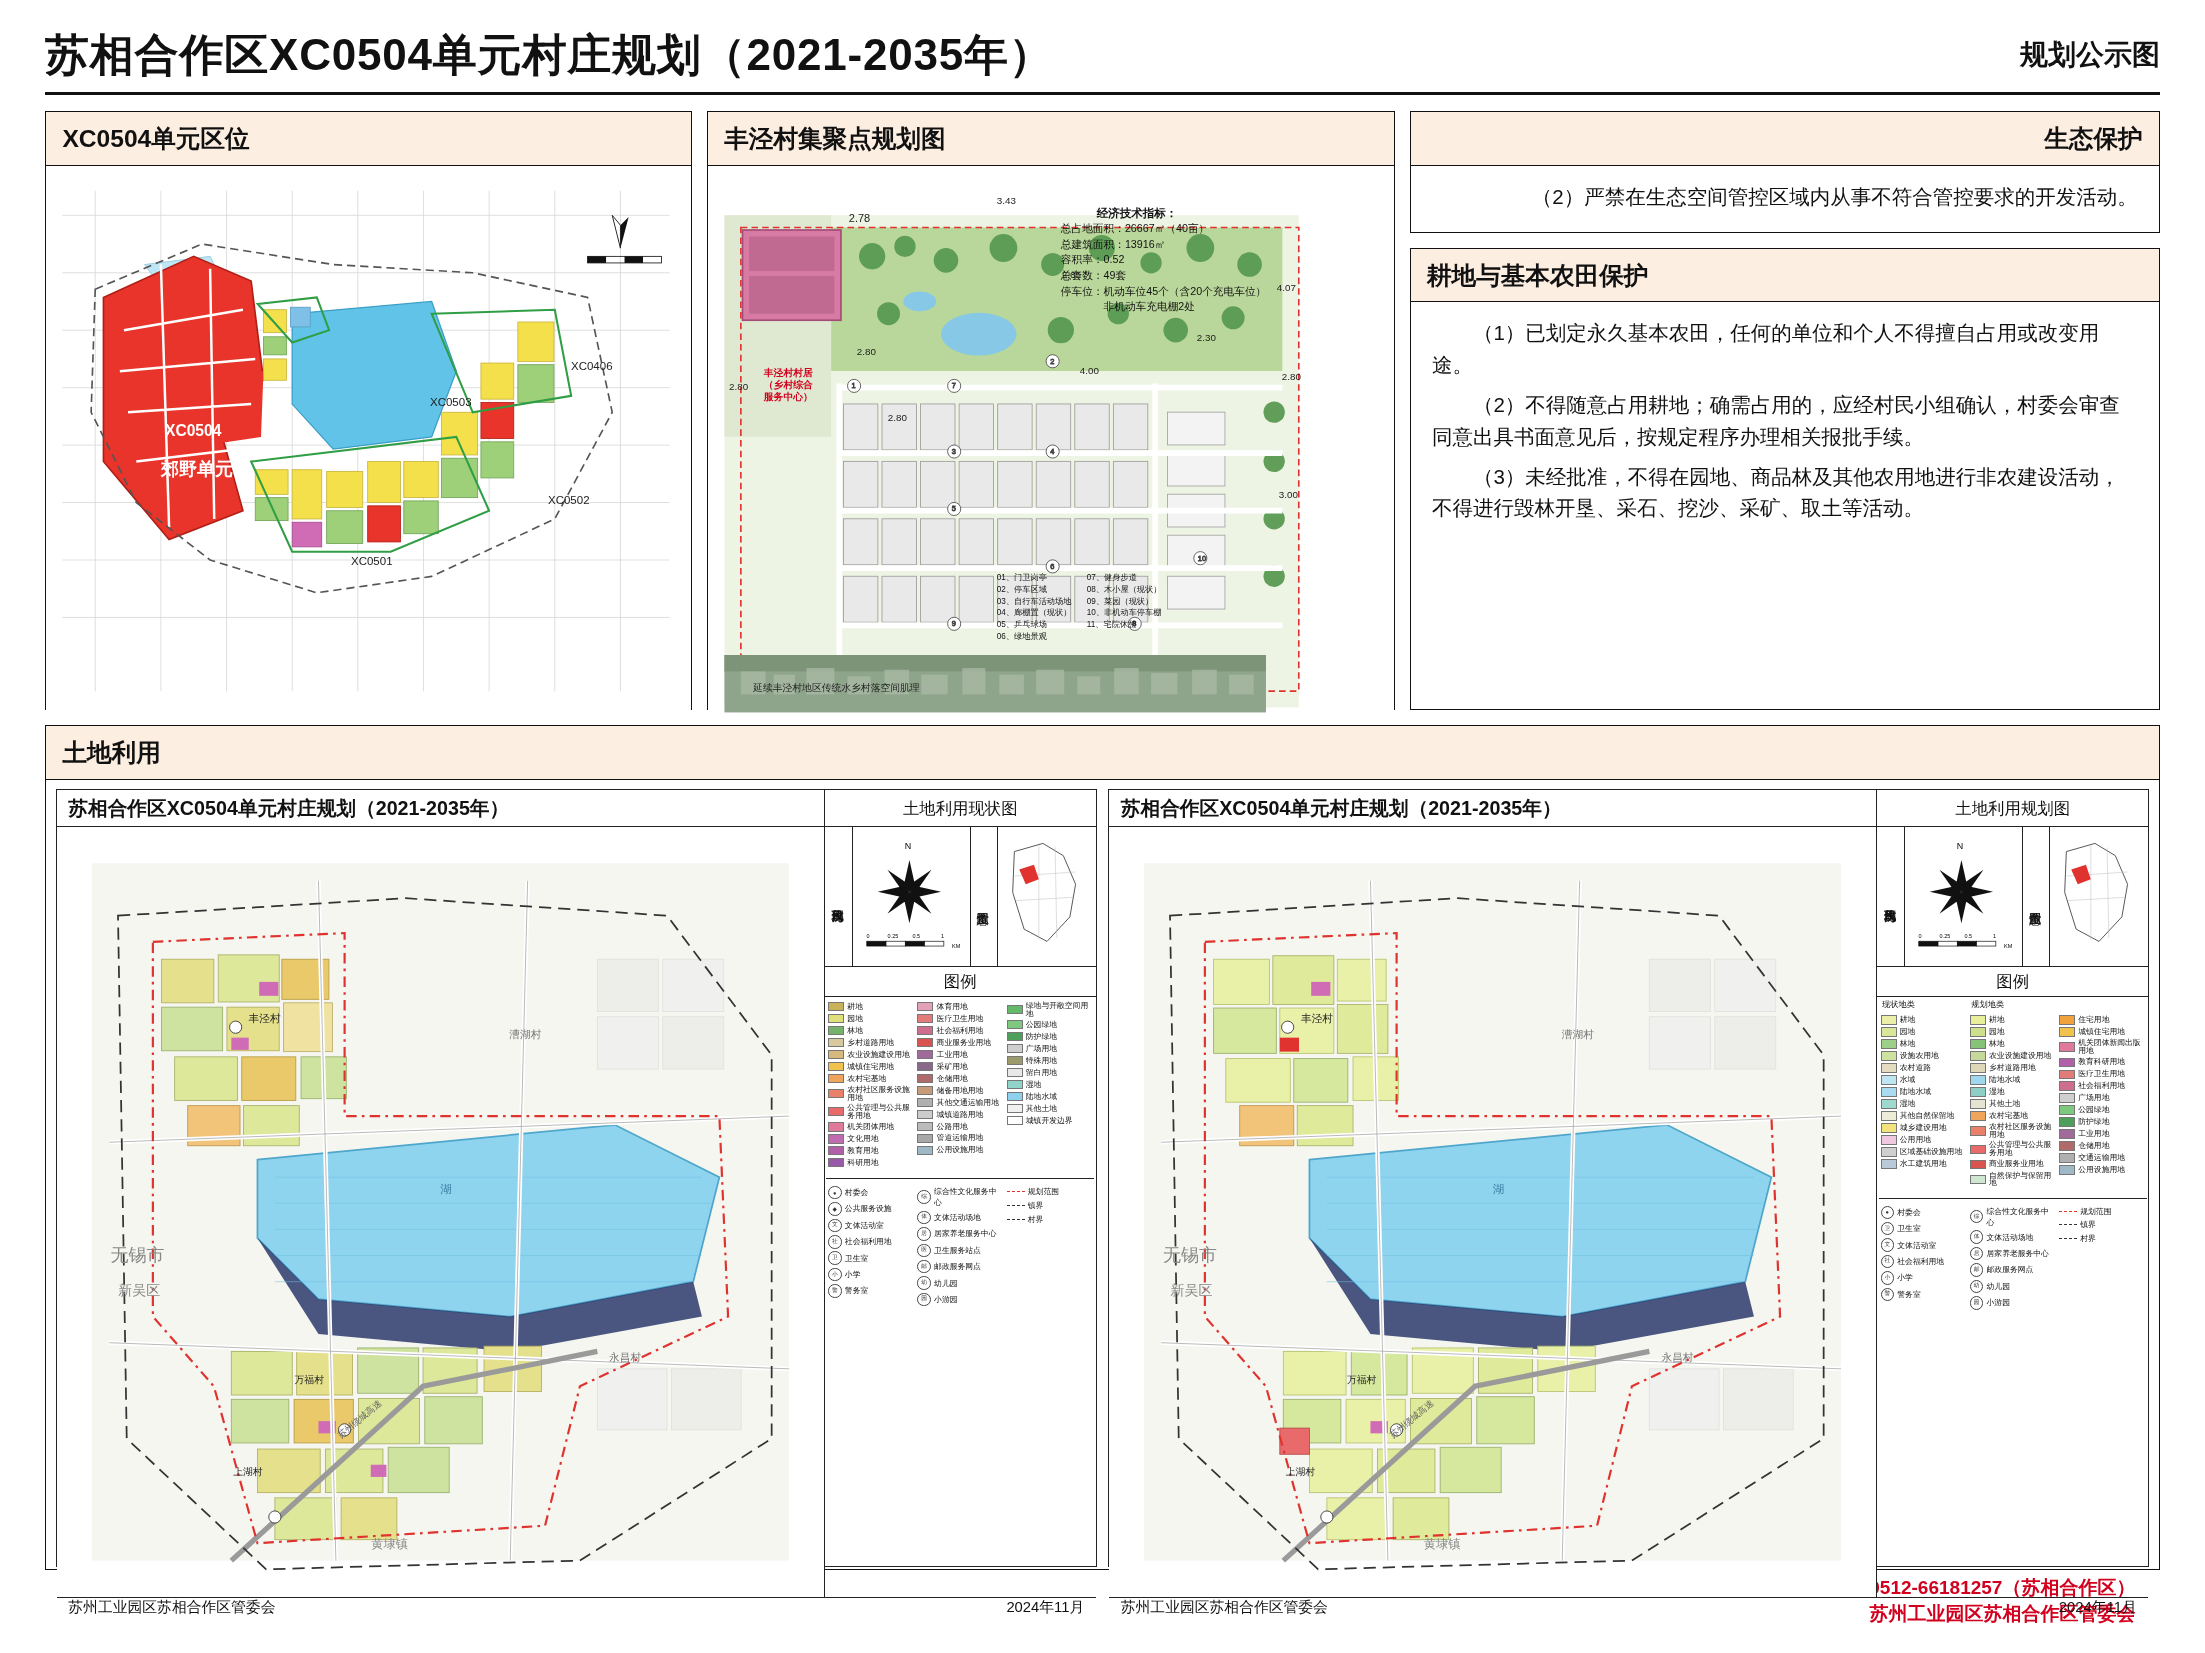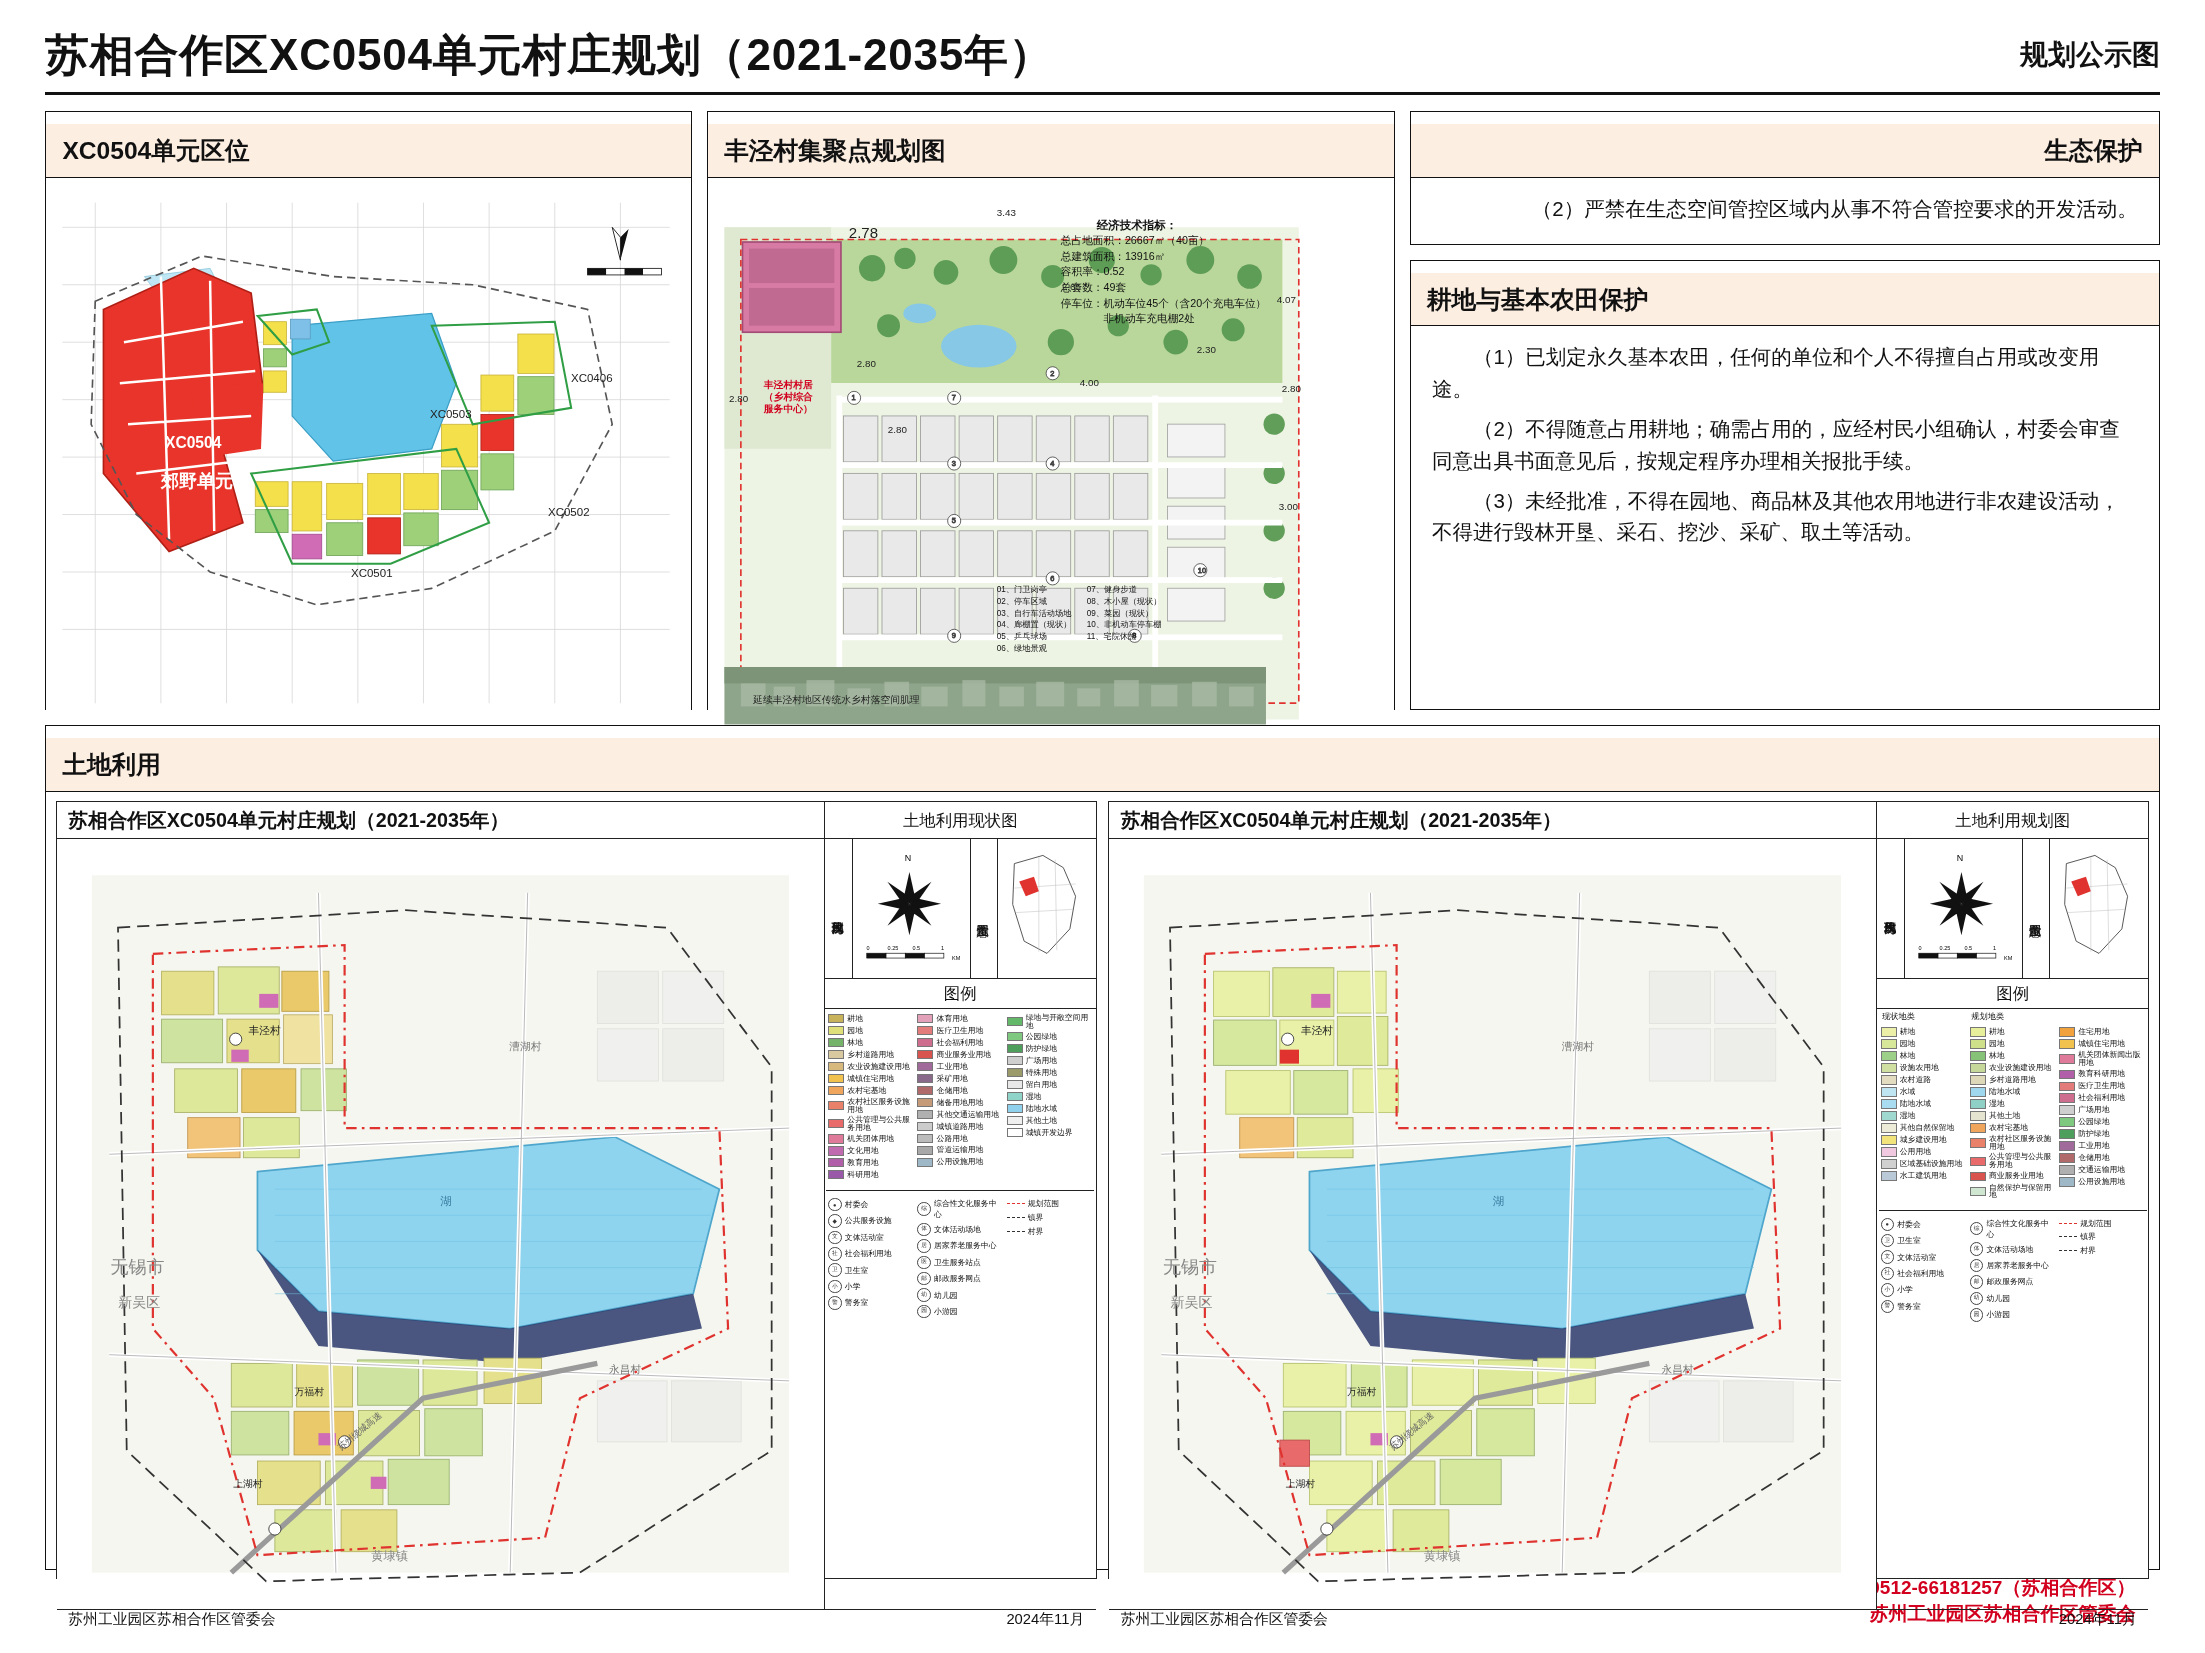--- a/index.html
+++ b/index.html
@@ -53,21 +53,20 @@
     background: #fff;
     position: relative;
   }
   .panel-title {
     background: #fdeee2;
     border-bottom: 1.6px solid #111;
     font-size: 24.6px;
     font-weight: bold;
     padding: 9.8px 16.4px;
     box-sizing: border-box;
-    margin-top: 12px;
   }
   .panel-a { width: 648px; }
   .panel-b { width: 689px; }
   .panel-c { width: 904px; border: none; display:flex; flex-direction:column; gap:14.8px;}
   .sub-panel { border: 1.6px solid #111; box-sizing: border-box; background:#fff;}
   .sub-panel .body {
     padding: 14.8px 21.3px 11.5px 21.3px;
     font-size: 20.5px;
     line-height: 1.55;
   }
@@ -506,21 +505,21 @@
           <span>总占地面积：26667㎡（40亩）</span><br>
           <span>总建筑面积：13916㎡</span><br>
           <span>容积率：0.52</span><br>
           <span>总套数：49套</span><br>
           <span>停车位：机动车位45个（含20个充电车位）</span><br>
           <span>　　　　非机动车充电棚2处</span>
         </div>
 
         
         <div class="lbl" style="left:289px; top:29.5px; font-size:9.8px;">3.43</div>
-        <div class="lbl" style="left:141px; top:46px; font-size:15px;">2.78</div>
+        <div class="lbl" style="left:141px; top:46px; font-size:11px;">2.78</div>
         <div class="lbl" style="left:354px; top:103px; font-size:9.8px;">2.65</div>
         <div class="lbl" style="left:569px; top:116px; font-size:9.8px;">4.07</div>
         <div class="lbl" style="left:489px; top:166px; font-size:9.8px;text-align:right;">2.30</div>
         <div class="lbl" style="left:574px; top:205px; font-size:9.8px;">2.80</div>
         <div class="lbl" style="left:21.3px; top:215px; font-size:9.8px;">2.80</div>
         <div class="lbl" style="left:149px; top:180px; font-size:9.8px;">2.80</div>
         <div class="lbl" style="left:372px; top:199px; font-size:9.8px;">4.00</div>
         <div class="lbl" style="left:180px; top:246px; font-size:9.8px;">2.80</div>
         <div class="lbl" style="left:571px; top:323px; font-size:9.8px;">3.00</div>
 

